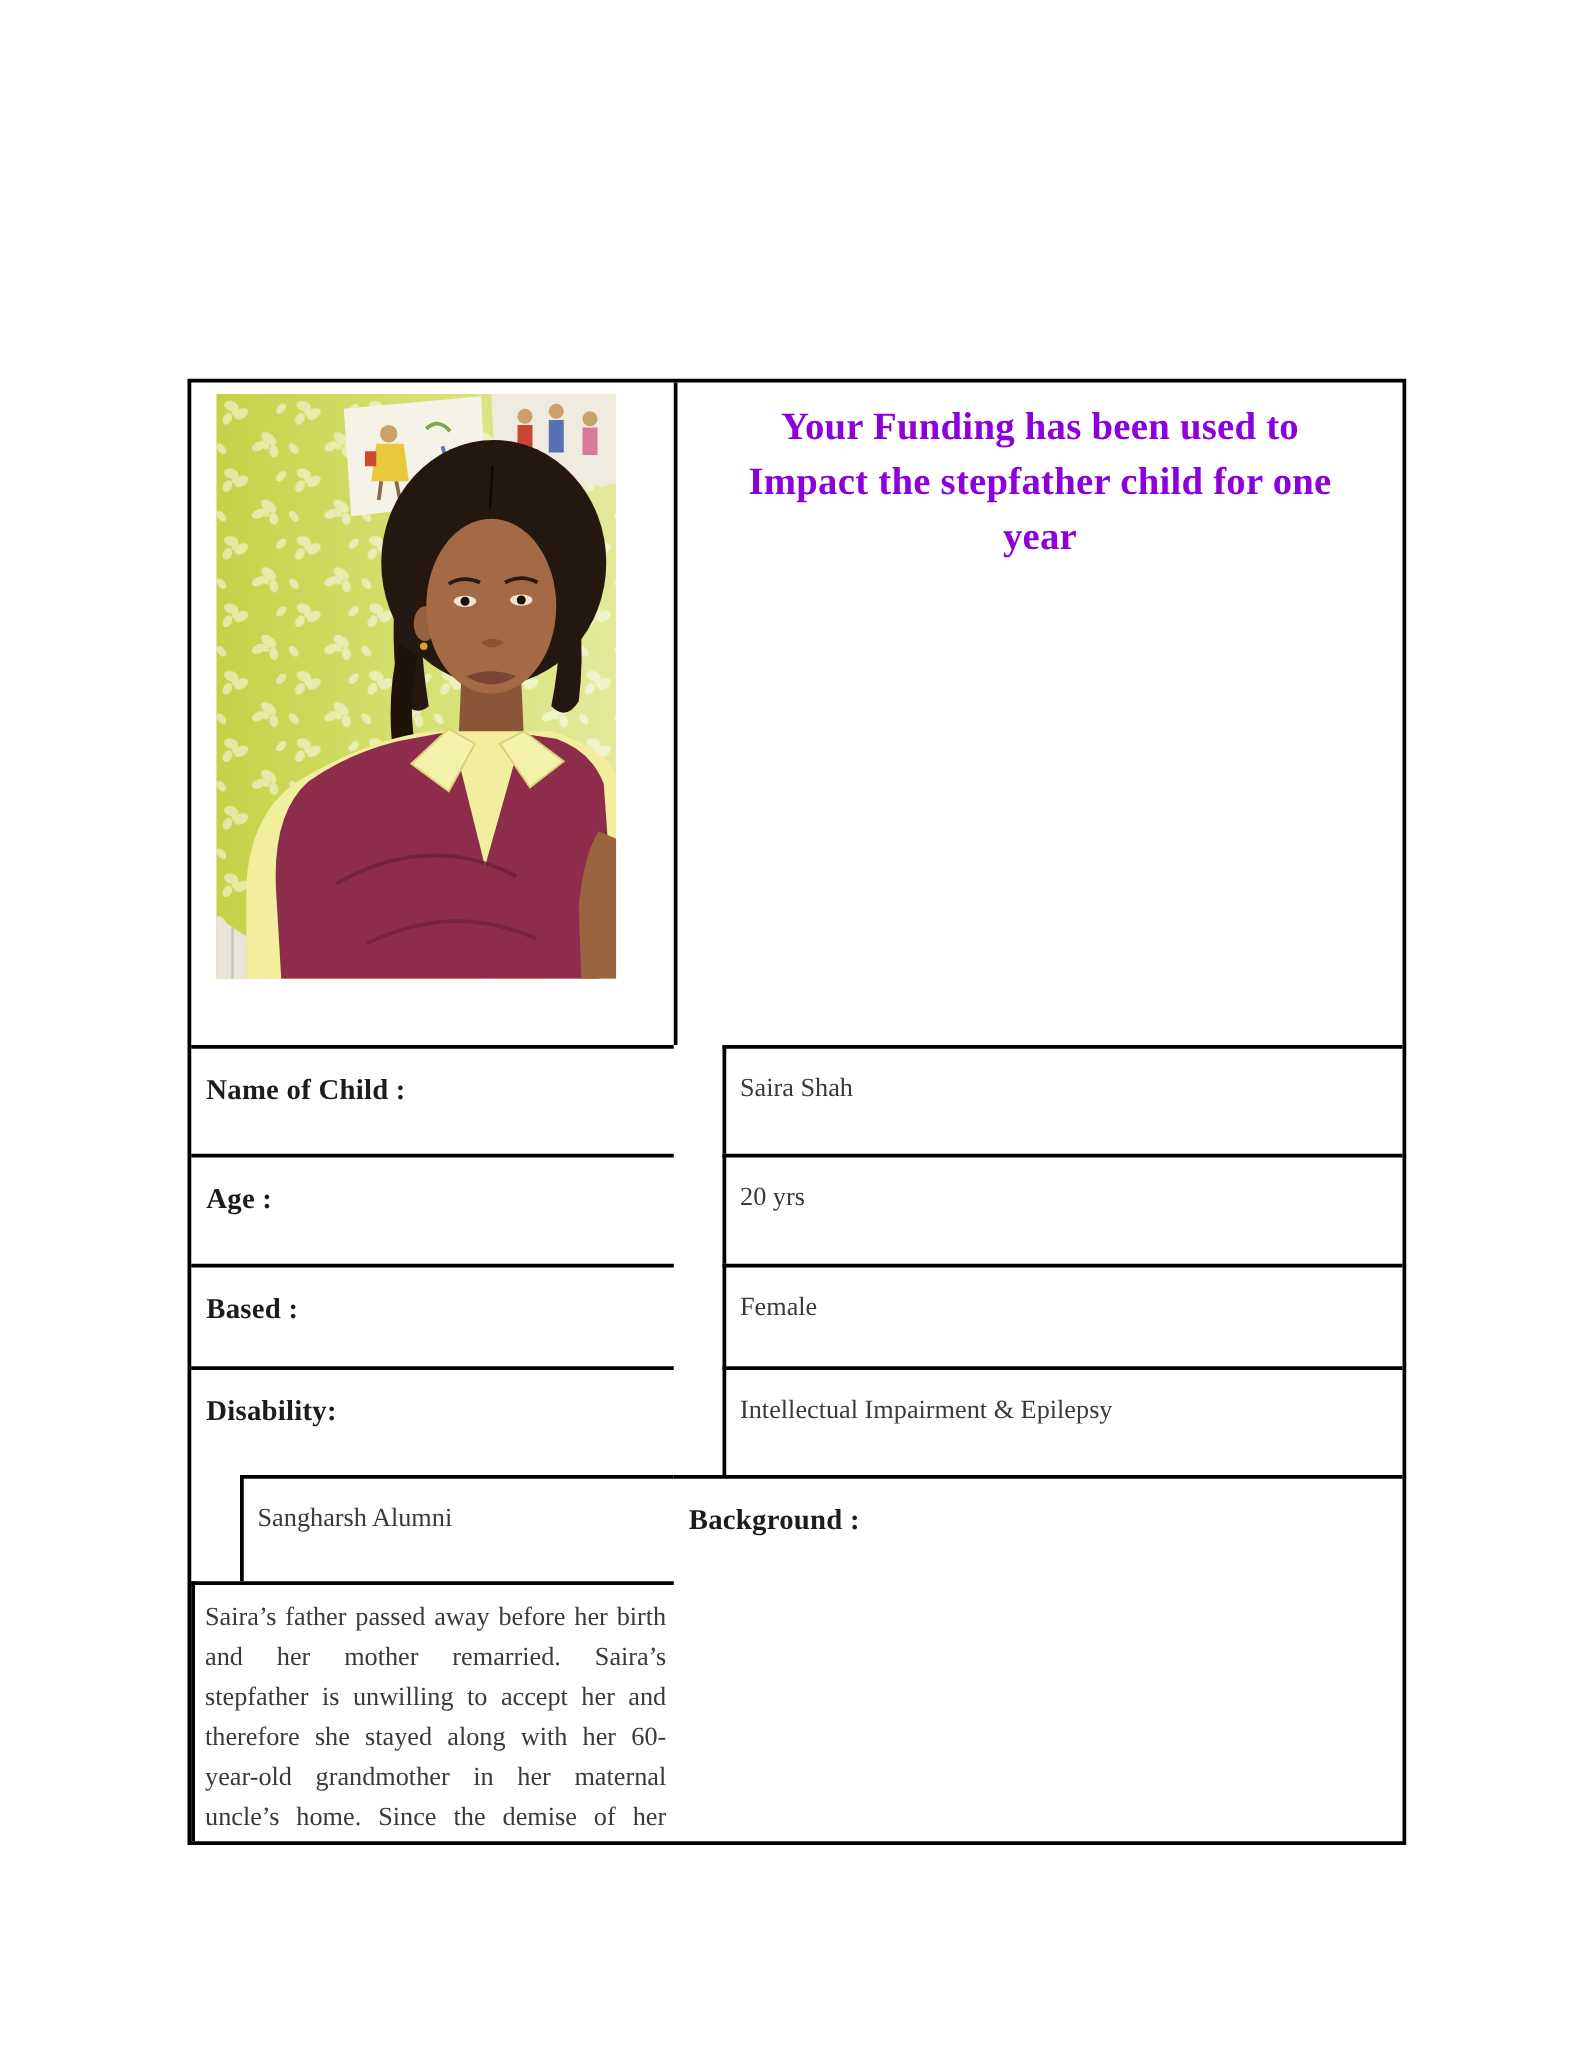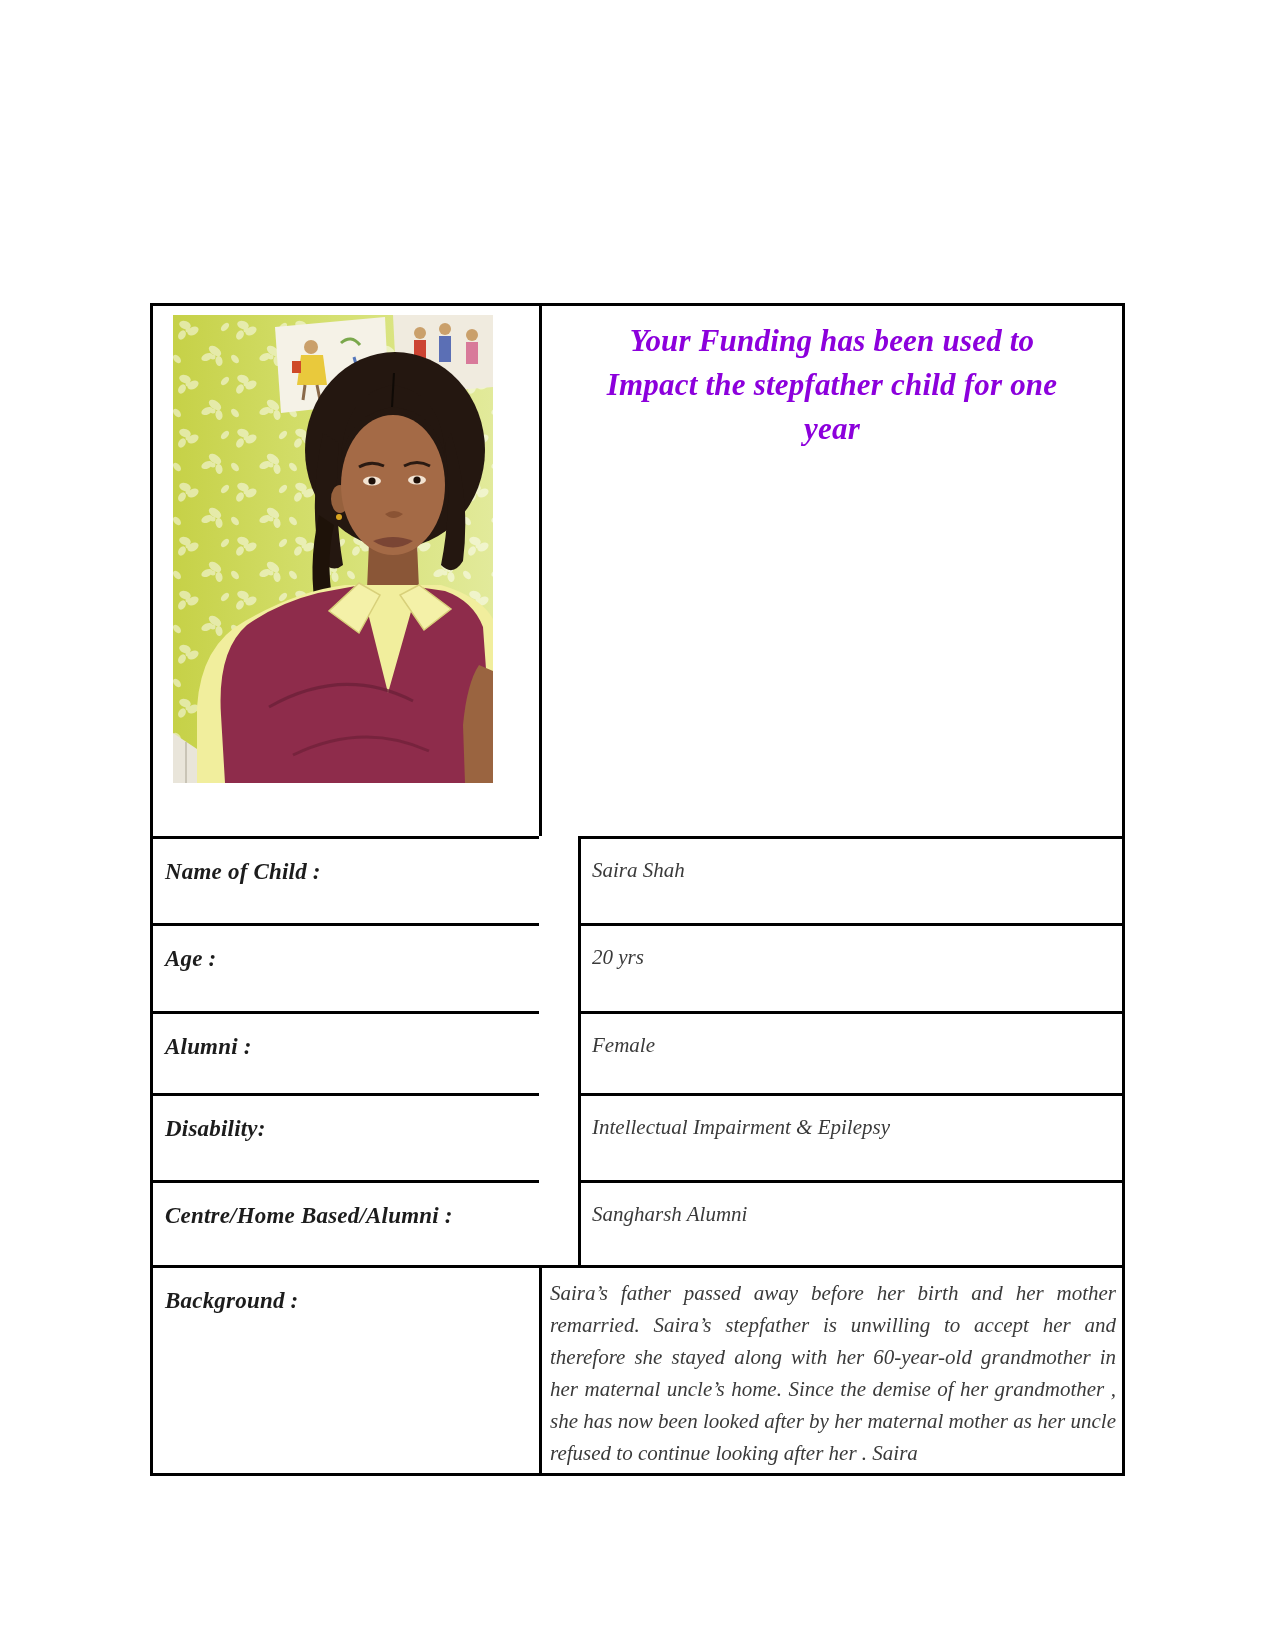--- a/index.html
+++ b/index.html
@@ -8,21 +8,21 @@
     position:relative; width:1275px; height:1650px; background:#ffffff; overflow:hidden;
     font-family:"Liberation Serif","DejaVu Serif",serif; color:#1c1c1c;
   }
   .report-table {
     position:absolute; left:150px; top:303px;
     display:grid;
     grid-template-columns:386px 583px;
     grid-template-rows:530px 87px 88px 82px 87px 85px 208px;
     border:3px solid #000; background:#fff;
   }
-  .cell { position:relative; overflow:hidden;font-style:italic; }
+  .cell { position:relative; overflow:hidden; }
   .c2 { border-left:3px solid #000; }
   .bt { border-top:3px solid #000; }
   .label-cell { padding:20px 8px 0 12px; font-weight:700; font-size:23px; color:#1c1c1c; letter-spacing:.2px; }
   .value-cell { padding:19px 8px 0 11px; font-size:21px; color:#3a3a3a;margin-left:39px; }
   .para-cell  { padding:9px 6px 0 8px; text-align:justify; line-height:32px; font-size:21px; color:#3a3a3a; }
   .heading-cell { padding:13px 6px 0 6px; text-align:center; }
   .heading { font-size:31px; font-weight:700; line-height:44px; letter-spacing:.2px; }
   .hline { display:block; }
   .photo { position:absolute; left:20px; top:9px; width:320px; height:468px; display:block; }
 </style>
@@ -141,36 +141,33 @@
     </div>
 
     <div class="cell bt label-cell">
       <span>Age :</span>
     </div>
     <div class="cell bt c2 value-cell">
       <span>20 yrs</span>
     </div>
 
     <div class="cell bt label-cell">
-      <span>Alumni :</span>
+      <span>Based :</span>
     </div>
     <div class="cell bt c2 value-cell">
       <span>Female</span>
     </div>
 
     <div class="cell bt label-cell">
       <span>Disability:</span>
     </div>
     <div class="cell bt c2 value-cell">
       <span>Intellectual Impairment &amp; Epilepsy</span>
     </div>
 
-    <div class="cell bt label-cell">
-      <span>Centre/Home Based/Alumni :</span>
-    </div>
     <div class="cell bt c2 value-cell">
       <span>Sangharsh Alumni</span>
     </div>
 
     <div class="cell bt label-cell">
       <span>Background :</span>
     </div>
     <div class="cell bt c2 para-cell">
       <span>Saira’s father passed away before her birth and her mother remarried. Saira’s stepfather is unwilling to accept her and therefore she stayed along with her 60-year-old grandmother in her maternal uncle’s home. Since the demise of her grandmother , she has now been looked after by her maternal mother as her uncle refused to continue looking after her . Saira</span>
     </div>

